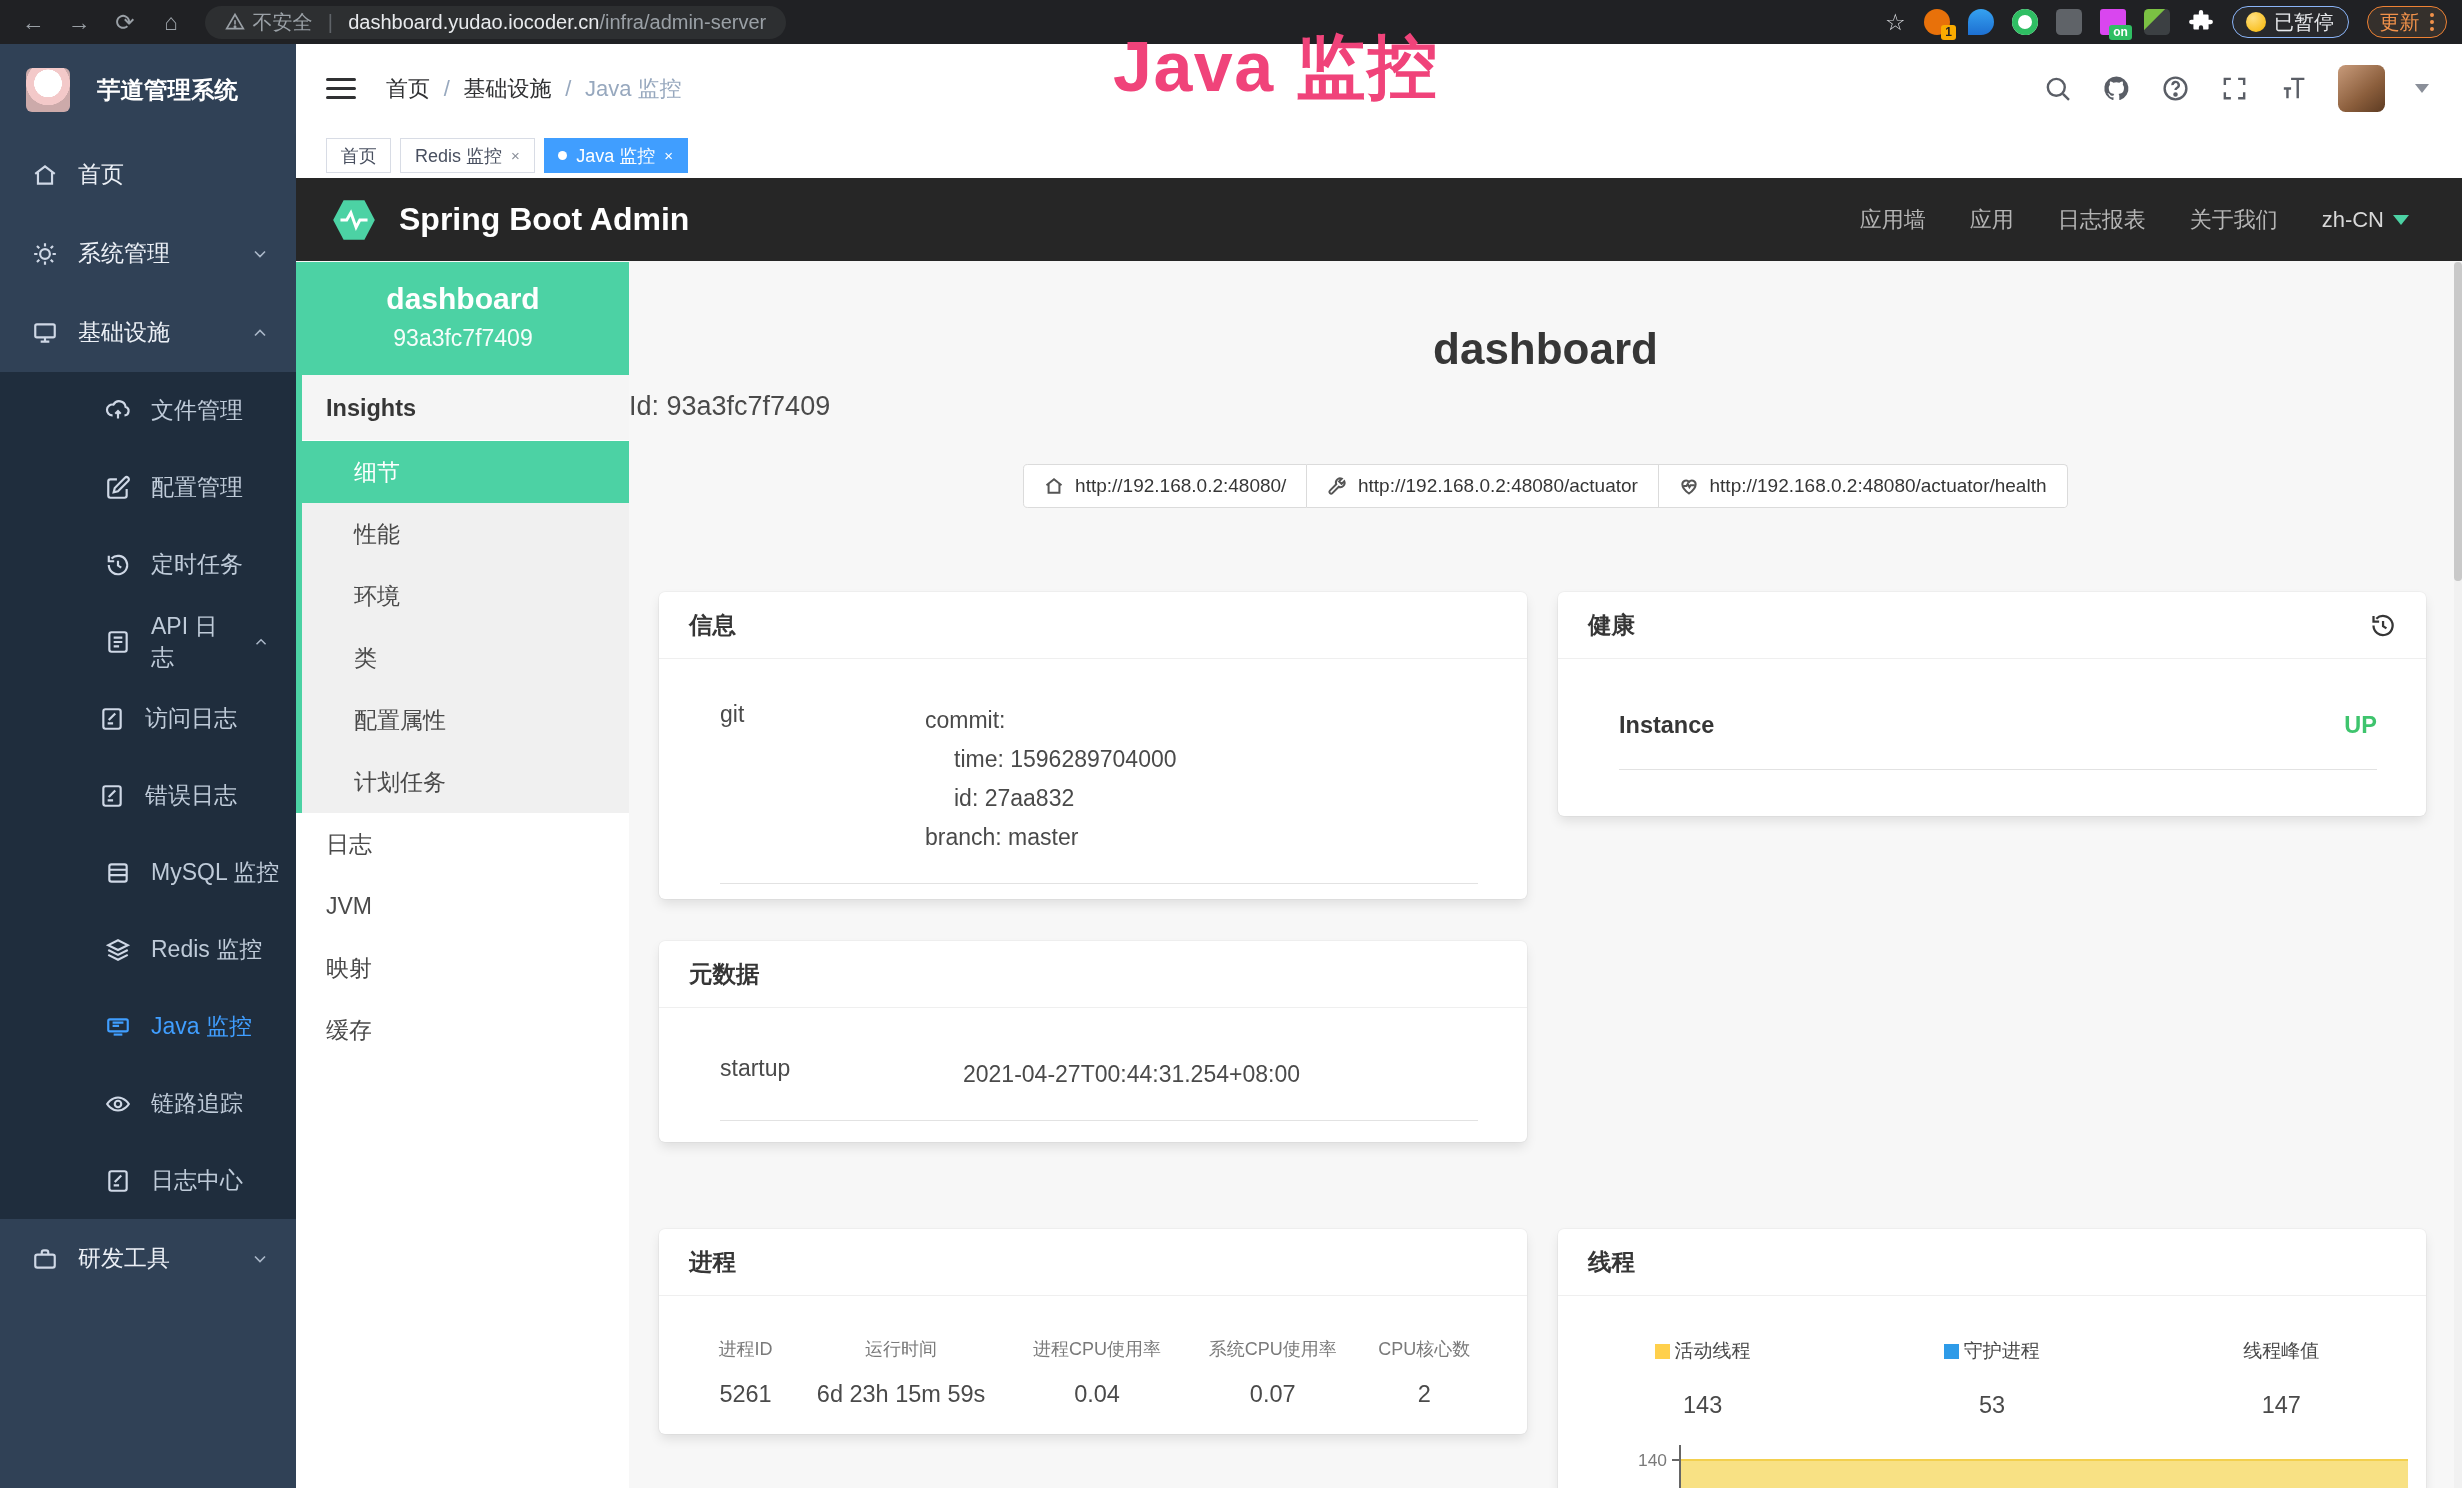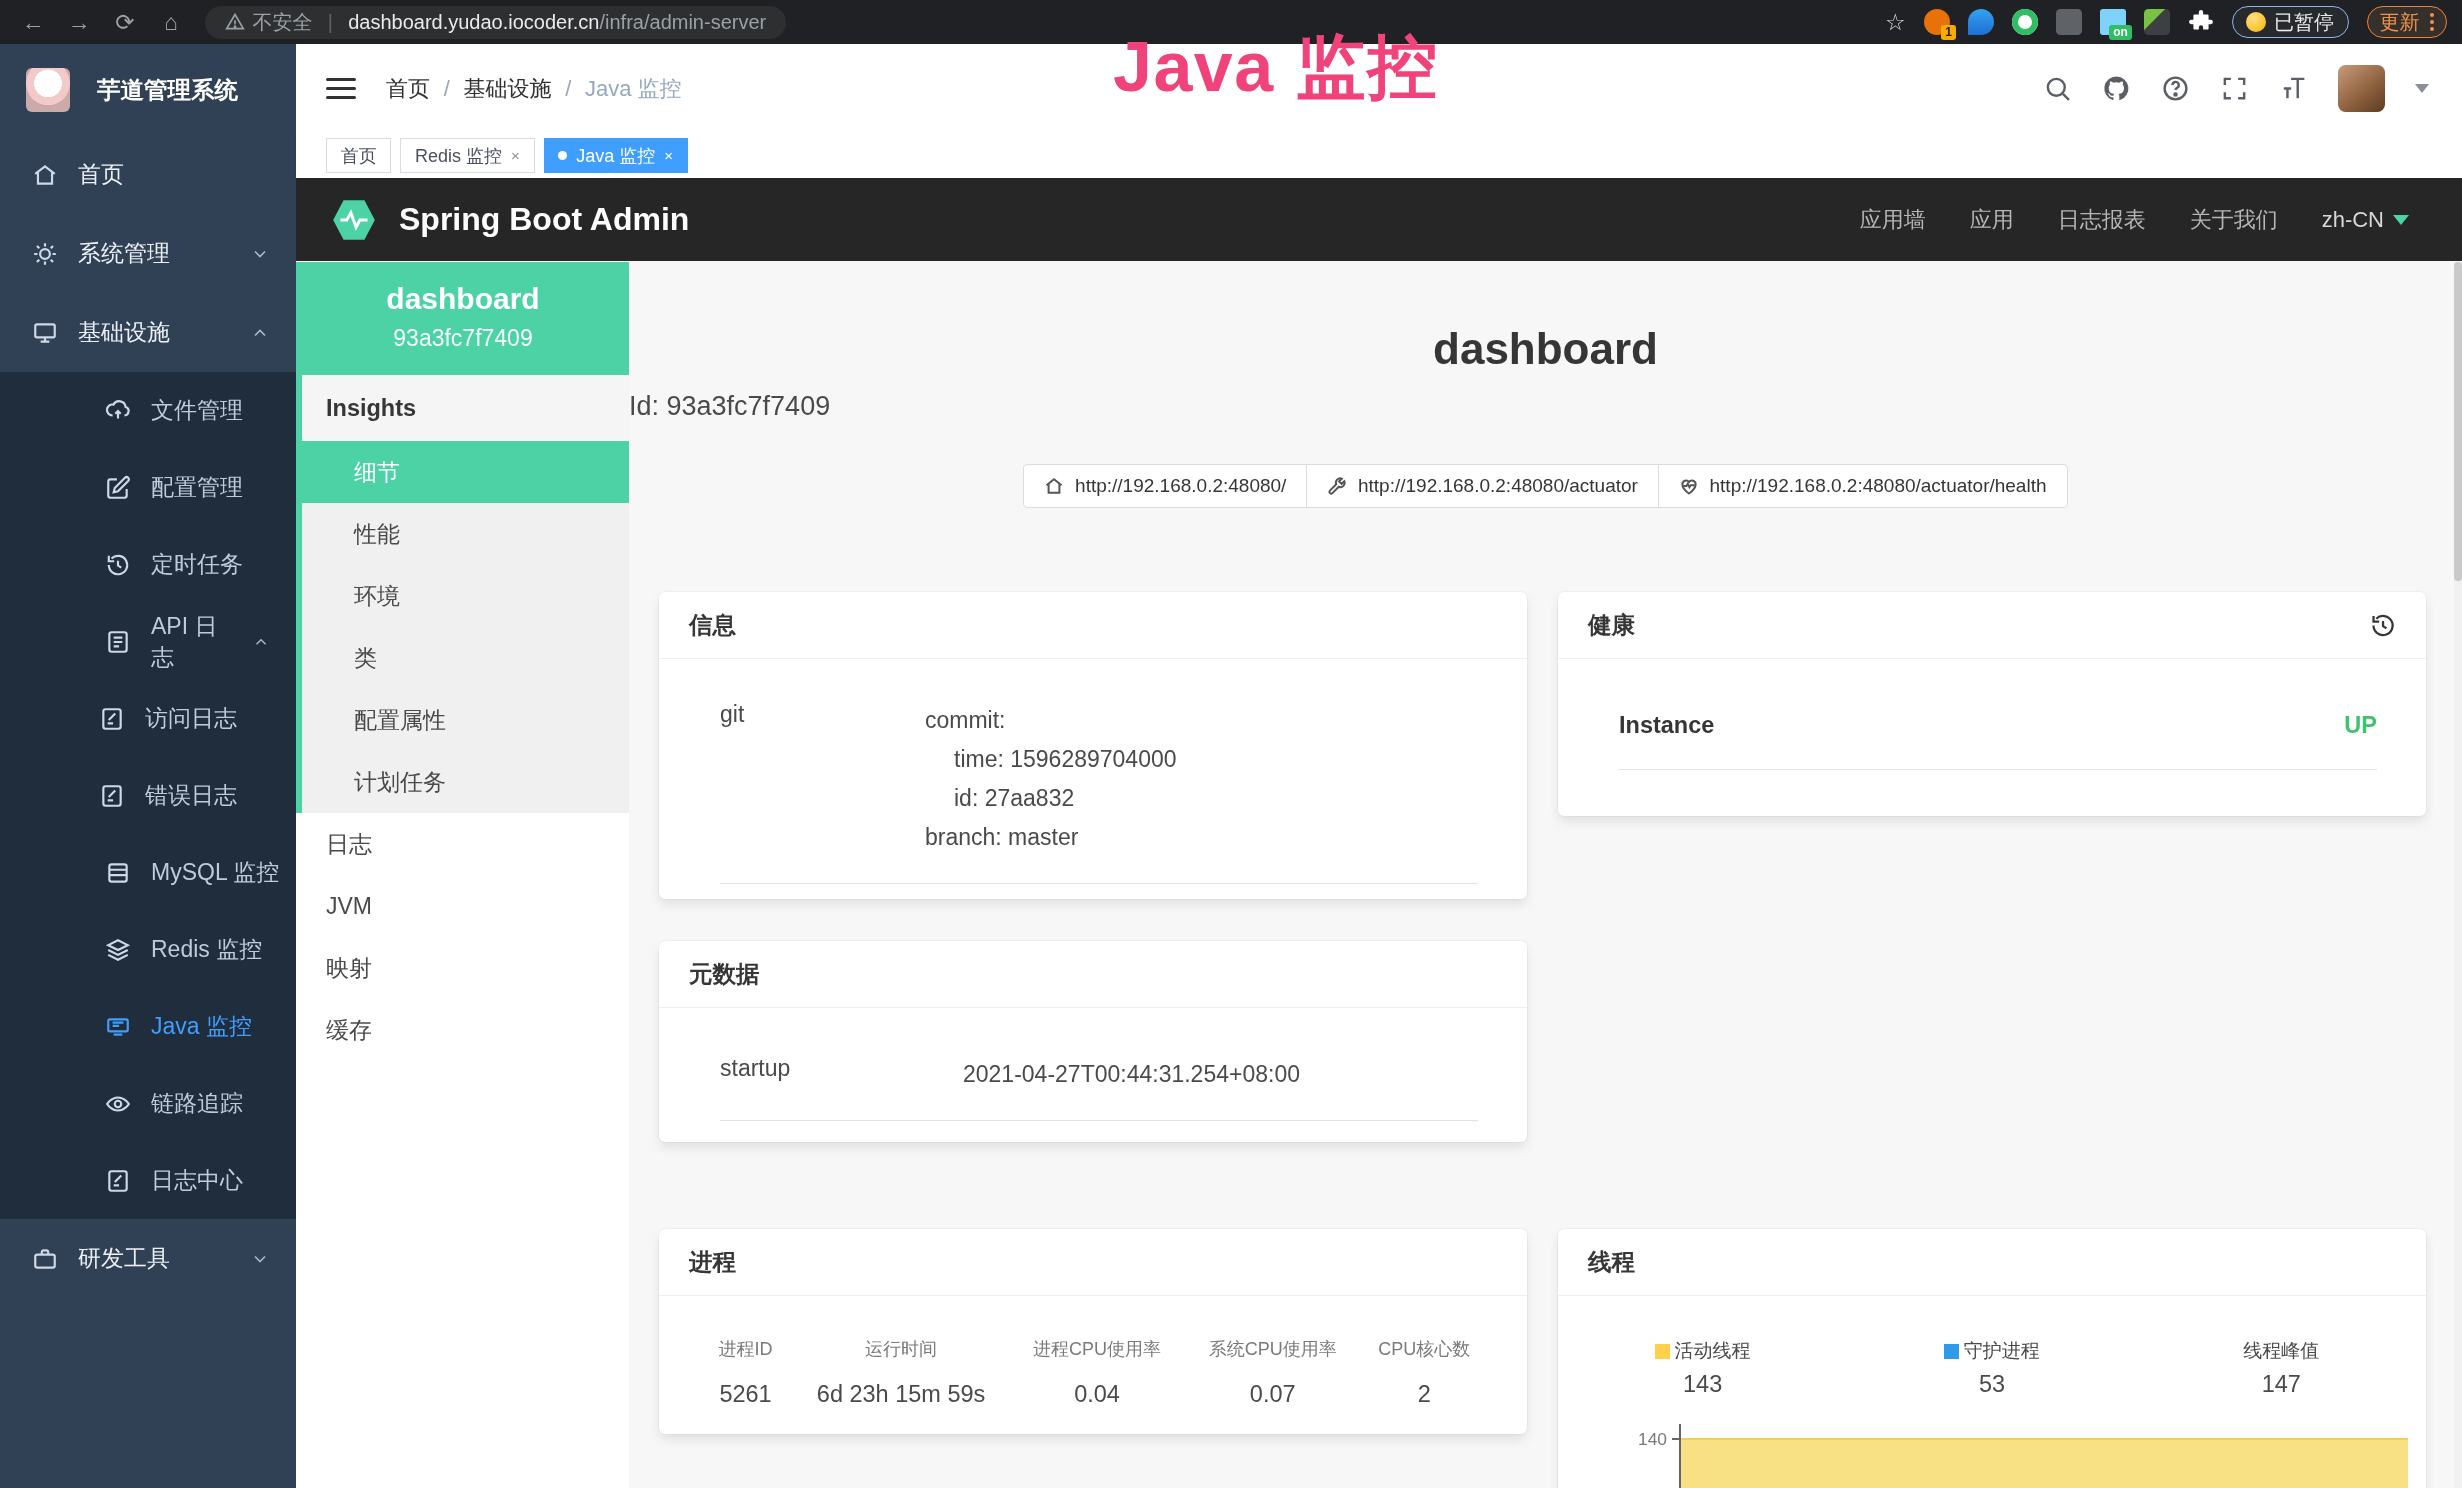--- a/index.html
+++ b/index.html
@@ -104,21 +104,21 @@
   .proc-row.val{font-size:23.5px;color:#4a4a4a;margin-top:20px}
   .pc{text-align:center}
   .pc1{width:14%}.pc2{width:24.5%}.pc3{width:24%}.pc4{width:19.5%}.pc5{width:18%}
 
   .legend-row{display:flex;margin-top:42px}
   .leg{width:33.33%;text-align:center}
   .leg-top{font-size:19px;color:#4a4a4a;display:flex;justify-content:center;align-items:center;gap:4.6px}
   .sw{width:15px;height:15px;display:inline-block}
   .sw.yellow{background:#FFD04C}
   .sw.blue{background:#2E9BE8}
-  .leg-val{font-size:23.5px;color:#4a4a4a;margin-top:7px}
+  .leg-val{font-size:23.5px;color:#4a4a4a;margin-top:28px}
   .tchart{display:flex;margin:26px 18px 0 30px;height:167px}
   .yaxis{width:91px;position:relative;font-size:17.4px;color:#7a7a7a}
   .ytick{position:absolute;right:12px}
   .plotwrap{flex:1;position:relative;border-left:2.3px solid #666}
   .gridline{position:absolute;left:0;right:0;height:0.8px;background:#eee}
   .fill{position:absolute;left:0;right:0;top:13.7px;bottom:-30px;background:#F8E184;border-top:2.3px solid #F3D04E}
   .tickdash{position:absolute;left:-9px;width:9px;height:2.3px;background:#666}
 
   
   .annotation{position:absolute;left:1113px;top:21px;font-size:70px;font-weight:bold;color:#F0437A;z-index:50;letter-spacing:1.5px}
@@ -150,21 +150,21 @@
       <span><span class="omni-host">dashboard.yudao.iocoder.cn</span><span class="omni-path">/infra/admin-server</span></span>
     </div>
     <div class="browser-right">
       <span class="star">☆</span>
       <span class="ext" style="background:#e8710a;border-radius:50%">
           <span class="badge">1</span>
         </span>
       <span class="ext" style="background:linear-gradient(#35a2f1,#1d6fd1);border-radius:50% 50% 50% 0"></span>
       <span class="ext" style="background:#fff;border-radius:50%;box-shadow:inset 0 0 0 6px #2fbe63"></span>
       <span class="ext" style="background:#5f6368;border-radius:4.6px"></span>
-      <span class="ext" style="background:#7dd3fc;border-radius:3px">
+      <span class="ext" style="background:#d946ef;border-radius:3px">
           <span class="badge" style="background:#2fbe63;color:#fff">on</span>
         </span>
       <span class="ext" style="background:linear-gradient(135deg,#7bc143 40%,#3c4043 41%);border-radius:4.6px"></span>
       <span class="ext">
         <svg width="26" height="26" viewBox="0 0 24 24" fill="#fff">
             <path d="M10 3a2 2 0 0 1 4 0v2h4a1 1 0 0 1 1 1v4h2a2 2 0 0 1 0 4h-2v4a1 1 0 0 1-1 1h-4v-2a2 2 0 0 0-4 0v2H6a1 1 0 0 1-1-1v-4H3a2 2 0 0 1 0-4h2V6a1 1 0 0 1 1-1h4z"></path>
           </svg>
       </span>
       <span class="pill-paused">
         <span class="emoji-dot"></span>

